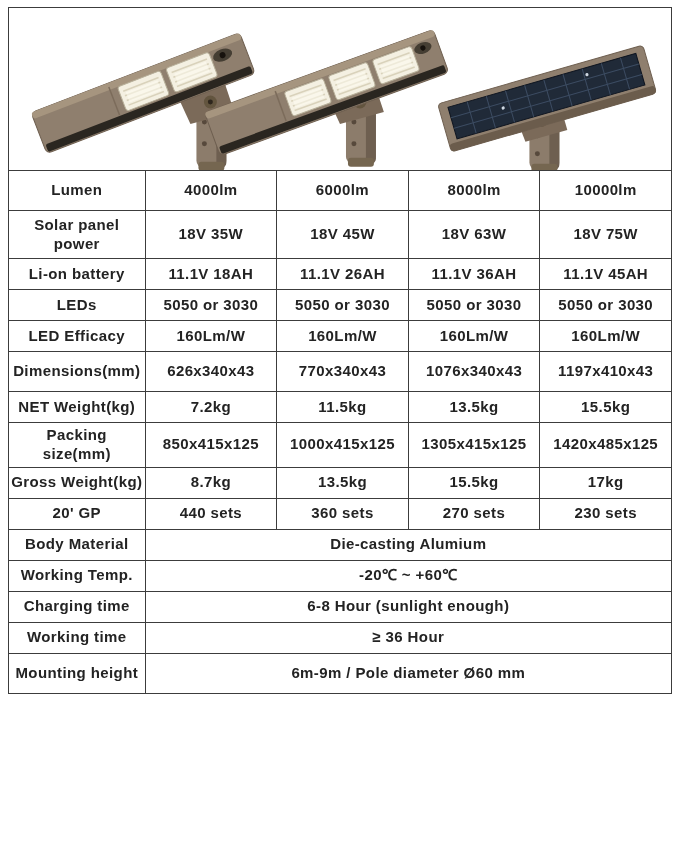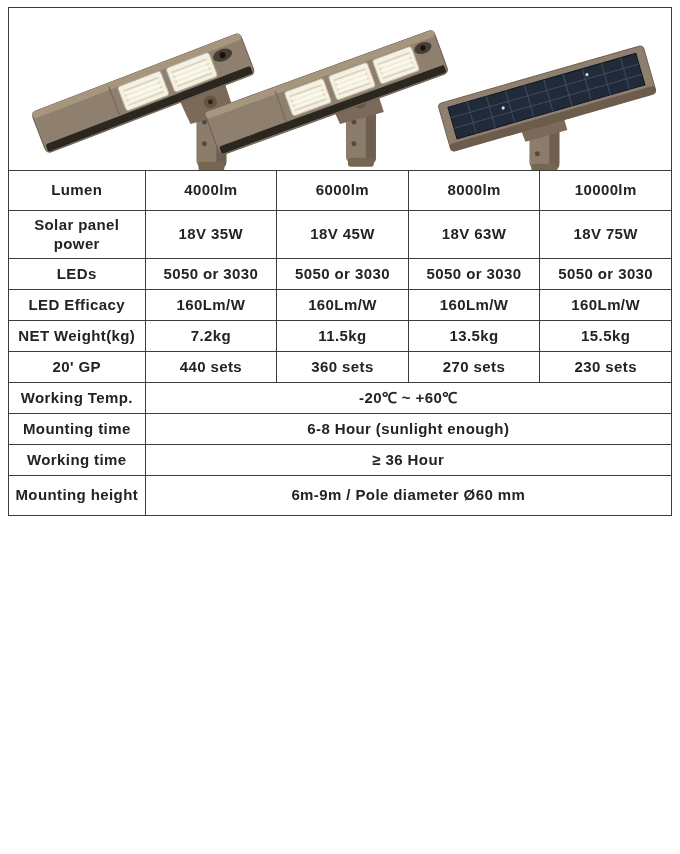--- a/index.html
+++ b/index.html
@@ -161,53 +161,85 @@
         <td>10000lm</td>
       </tr>
       <tr class="r-tall">
         <td>Solar panel power</td>
         <td>18V 35W</td>
         <td>18V 45W</td>
         <td>18V 63W</td>
         <td>18V 75W</td>
       </tr>
       <tr class="r">
+        <td>Li-on battery</td>
+        <td>11.1V 18AH</td>
+        <td>11.1V 26AH</td>
+        <td>11.1V 36AH</td>
+        <td>11.1V 45AH</td>
+      </tr>
+      <tr class="r">
         <td>LEDs</td>
         <td>5050 or 3030</td>
         <td>5050 or 3030</td>
         <td>5050 or 3030</td>
         <td>5050 or 3030</td>
       </tr>
       <tr class="r">
         <td>LED Efficacy</td>
         <td>160Lm/W</td>
         <td>160Lm/W</td>
         <td>160Lm/W</td>
         <td>160Lm/W</td>
+      </tr>
+      <tr class="r-med">
+        <td>Dimensions(mm)</td>
+        <td>626x340x43</td>
+        <td>770x340x43</td>
+        <td>1076x340x43</td>
+        <td>1197x410x43</td>
       </tr>
       <tr class="r">
         <td>NET Weight(kg)</td>
         <td>7.2kg</td>
         <td>11.5kg</td>
         <td>13.5kg</td>
         <td>15.5kg</td>
       </tr>
       <tr class="r">
+        <td>Packing size(mm)</td>
+        <td>850x415x125</td>
+        <td>1000x415x125</td>
+        <td>1305x415x125</td>
+        <td>1420x485x125</td>
+      </tr>
+      <tr class="r">
+        <td>Gross Weight(kg)</td>
+        <td>8.7kg</td>
+        <td>13.5kg</td>
+        <td>15.5kg</td>
+        <td>17kg</td>
+      </tr>
+      <tr class="r">
         <td>20' GP</td>
         <td>440 sets</td>
         <td>360 sets</td>
         <td>270 sets</td>
         <td>230 sets</td>
       </tr>
       <tr class="r">
+        <td>Body Material</td>
+        <td colspan="4">Die-casting Alumium</td>
+      </tr>
+      <tr class="r">
         <td>Working Temp.</td>
         <td colspan="4">-20℃ ~ +60℃</td>
       </tr>
       <tr class="r">
-        <td>Mounting time</td>
+        <td>Charging time</td>
         <td colspan="4">6-8 Hour (sunlight enough)</td>
       </tr>
       <tr class="r">
         <td>Working time</td>
         <td colspan="4">≥ 36 Hour</td>
       </tr>
       <tr class="r-med">
         <td>Mounting height</td>
         <td colspan="4">6m-9m / Pole diameter Ø60 mm</td>
       </tr>

